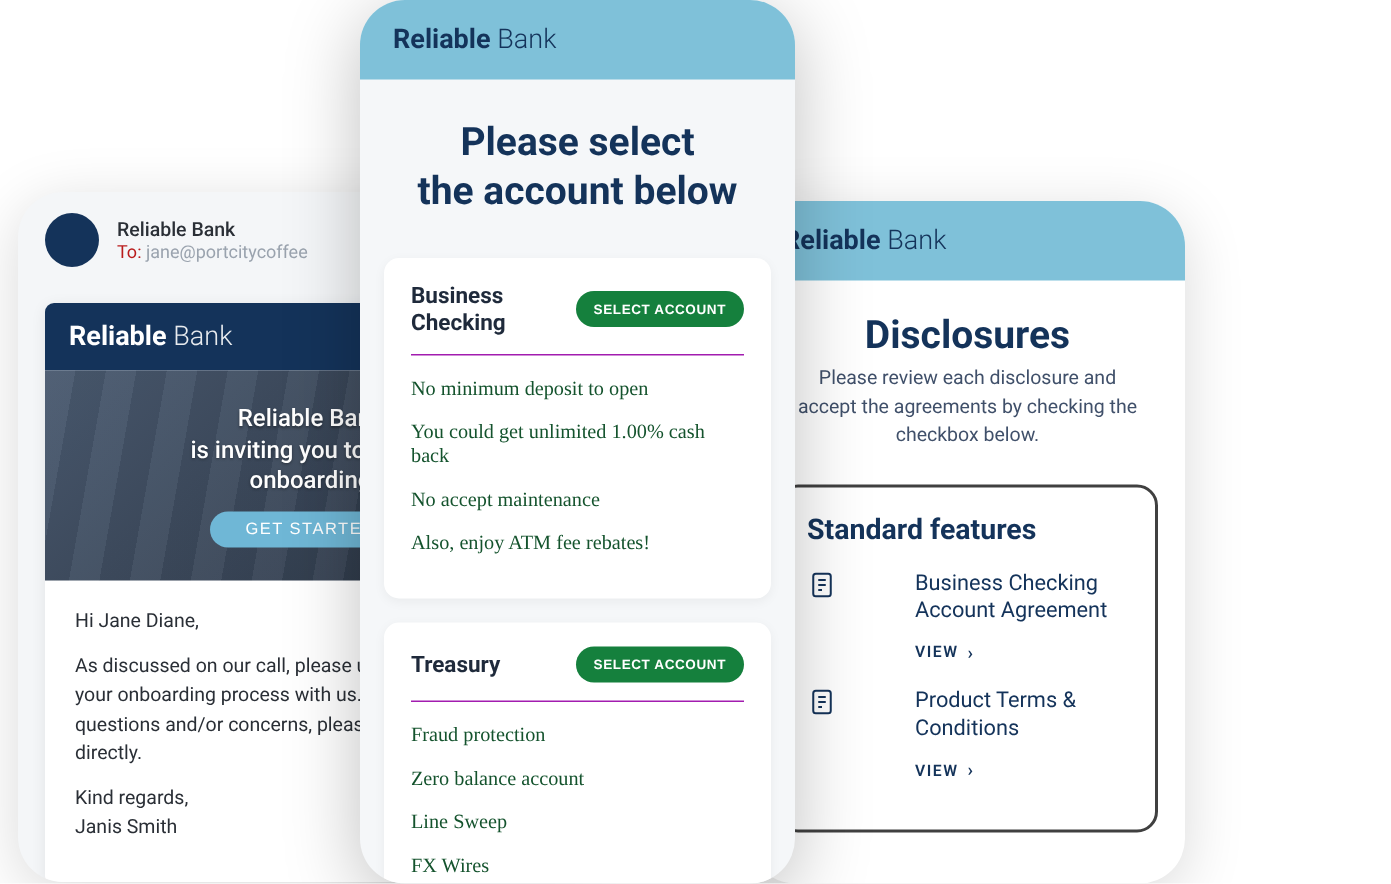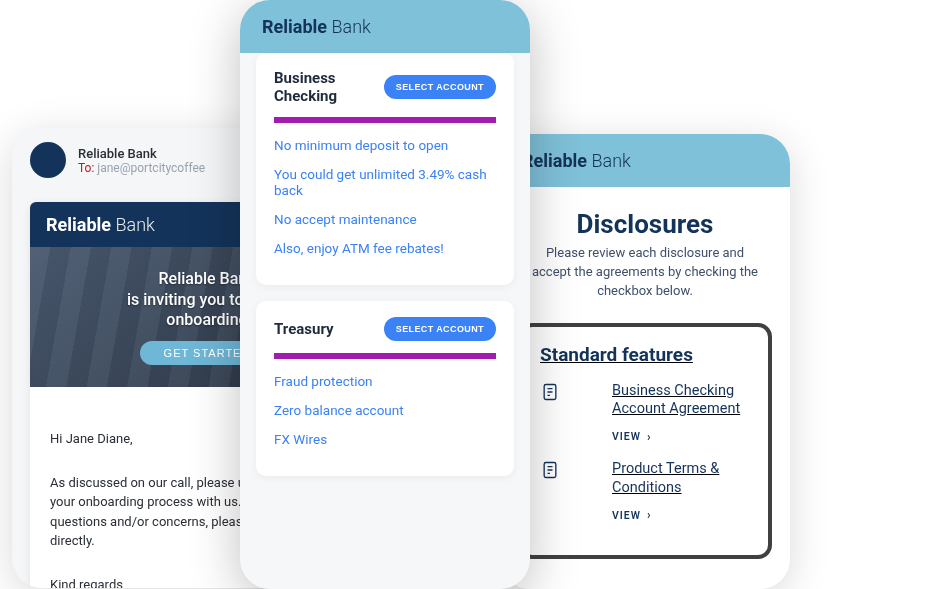--- a/index.html
+++ b/index.html
@@ -17,39 +17,39 @@
   .email-body-card { margin: 10px 18px 0 18px; border-radius: 6px; overflow: hidden; background: #fff; box-shadow: 0 2px 10px rgba(0,0,0,0.08); }
   .email-brandbar { background: #14335a; color: #fff; padding: 12px 16px; font-size: 18px; }
   .email-brandbar .b1 { font-weight: 700; }
   .email-brandbar .b2 { font-weight: 300; opacity: 0.9; }
   .hero { position: relative; height: 140px; background: linear-gradient(135deg, #4a5a70 0%, #2a3442 100%); display: flex; flex-direction: column; align-items: center; justify-content: center; text-align: center; color: #fff; padding: 10px 20px; }
   .hero::before { content: ""; position: absolute; inset: 0; background: repeating-linear-gradient(100deg, rgba(255,255,255,0.04) 0 20px, rgba(0,0,0,0.05) 20px 40px); }
   .hero > * { position: relative; }
   .hero-title { font-size: 16px; font-weight: 500; line-height: 1.3; text-shadow: 0 1px 2px rgba(0,0,0,0.4); }
   .get-started { margin-top: 10px; background: #6fb7d6; color: #fff; border: none; border-radius: 20px; padding: 6px 24px; font-size: 11px; letter-spacing: 1px; cursor: pointer; }
   .email-text { padding: 18px 20px; font-size: 13px; color: #2a2f36; line-height: 1.5; }
-  .email-text p { margin-bottom: 10px; margin-top: 24px; }
+  .email-text p { margin-bottom: 10px; }
   
   .select-card { left: 240px; top: 0; width: 290px; height: 589px; z-index: 10; box-shadow: 0 10px 50px rgba(0,0,0,0.25); background: #f5f7f9; }
   .topbar { background: #7fc1d9; padding: 16px 22px; }
   .brand { font-size: 18px; color: #14335a; }
   .brand .b1 { font-weight: 700; }
   .brand .b2 { font-weight: 300; }
   .select-head { text-align: center; color: #14335a; font-size: 26px; font-weight: 700; padding: 26px 20px 28px; line-height: 1.25; }
   .option-card { margin: 0 16px 16px; background: #fff; border-radius: 10px; padding: 16px 18px; box-shadow: 0 2px 8px rgba(0,0,0,0.05); }
-  .option-head { display: flex; align-items: center; justify-content: space-between; padding-bottom: 12px; border-bottom: 6px solid #a21caf; margin-bottom: 14px; }
+  .option-head { display: flex; align-items: center; justify-content: space-between; padding-bottom: 12px; border-bottom: 1px solid #a21caf; margin-bottom: 14px; }
   .option-title { font-weight: 700; color: #1f2a3b; font-size: 15px; }
-  .pill-btn { background: #3b82f6; color: #fff; border: none; border-radius: 16px; font-size: 9px; letter-spacing: 0.4px; padding: 7px 12px; cursor: pointer; font-weight: 600; white-space: nowrap; }
-  .feature { font-size: 13.5px; color: #3b82f6; margin: 13px 0; }
+  .pill-btn { background: #15803d; color: #fff; border: none; border-radius: 16px; font-size: 9px; letter-spacing: 0.4px; padding: 7px 12px; cursor: pointer; font-weight: 600; white-space: nowrap; }
+  .feature { font-size: 13.5px; color: #14532d; margin: 13px 0; font-family: Liberation Serif, serif; }
   
   .disc-card { left: 500px; top: 134px; width: 290px; height: 455px; background: #fff; }
   .disc-head { text-align: center; padding: 22px 30px 0; }
   .disc-title { color: #14335a; font-size: 26px; font-weight: 700; margin-bottom: 5px; }
   .disc-sub { font-size: 13px; color: #40506a; line-height: 1.45; }
-  .disc-panel { margin: 22px 18px 0; border: 4px solid #404040; border-radius: 14px; padding: 16px 18px; text-decoration: underline; }
+  .disc-panel { margin: 22px 18px 0; border: 2px solid #404040; border-radius: 14px; padding: 16px 18px; }
   .disc-panel-title { color: #14335a; font-weight: 700; font-size: 19px; margin-bottom: 16px; }
   .doc-item { display: flex; margin-bottom: 16px; }
   .doc-icon { width: 22px; flex: 0 0 22px; color: #14335a; margin-right: 10px; }
   .doc-icon svg { width: 20px; height: 20px; }
   .doc-body { flex: 1; margin-left: 40px; }
   .doc-title { color: #14335a; font-size: 14.5px; line-height: 1.3; margin-bottom: 6px; }
   .view-link { display: inline-flex; align-items: center; font-size: 10.5px; letter-spacing: 1px; color: #14335a; cursor: pointer; font-weight: 600; }
   .view-link .chev { margin-left: 6px; font-size: 12px; }
 </style>
 </head>
@@ -138,36 +138,41 @@
     </div>
   </div>
 
   <div class="card select-card">
     <div class="topbar">
       <div class="brand">
         <span class="b1">Reliable</span>
         <span class="b2">Bank</span>
       </div>
     </div>
+    <div class="select-head">
+      <span>Please select</span><br>
+      <span>the account below</span>
+    </div>
 
     <div class="option-card">
       <div class="option-head">
         <div class="option-title">Business Checking</div>
         <button class="pill-btn">SELECT ACCOUNT</button>
       </div>
       <div class="feature">No minimum deposit to open</div>
-      <div class="feature">You could get unlimited 3.49% cash back</div>
+      <div class="feature">You could get unlimited 1.00% cash back</div>
       <div class="feature">No accept maintenance</div>
       <div class="feature">Also, enjoy ATM fee rebates!</div>
     </div>
 
     <div class="option-card">
       <div class="option-head">
         <div class="option-title">Treasury</div>
         <button class="pill-btn">SELECT ACCOUNT</button>
       </div>
       <div class="feature">Fraud protection</div>
       <div class="feature">Zero balance account</div>
+      <div class="feature">Line Sweep</div>
       <div class="feature">FX Wires</div>
     </div>
   </div>
 
 </div>
 
 </body></html>

